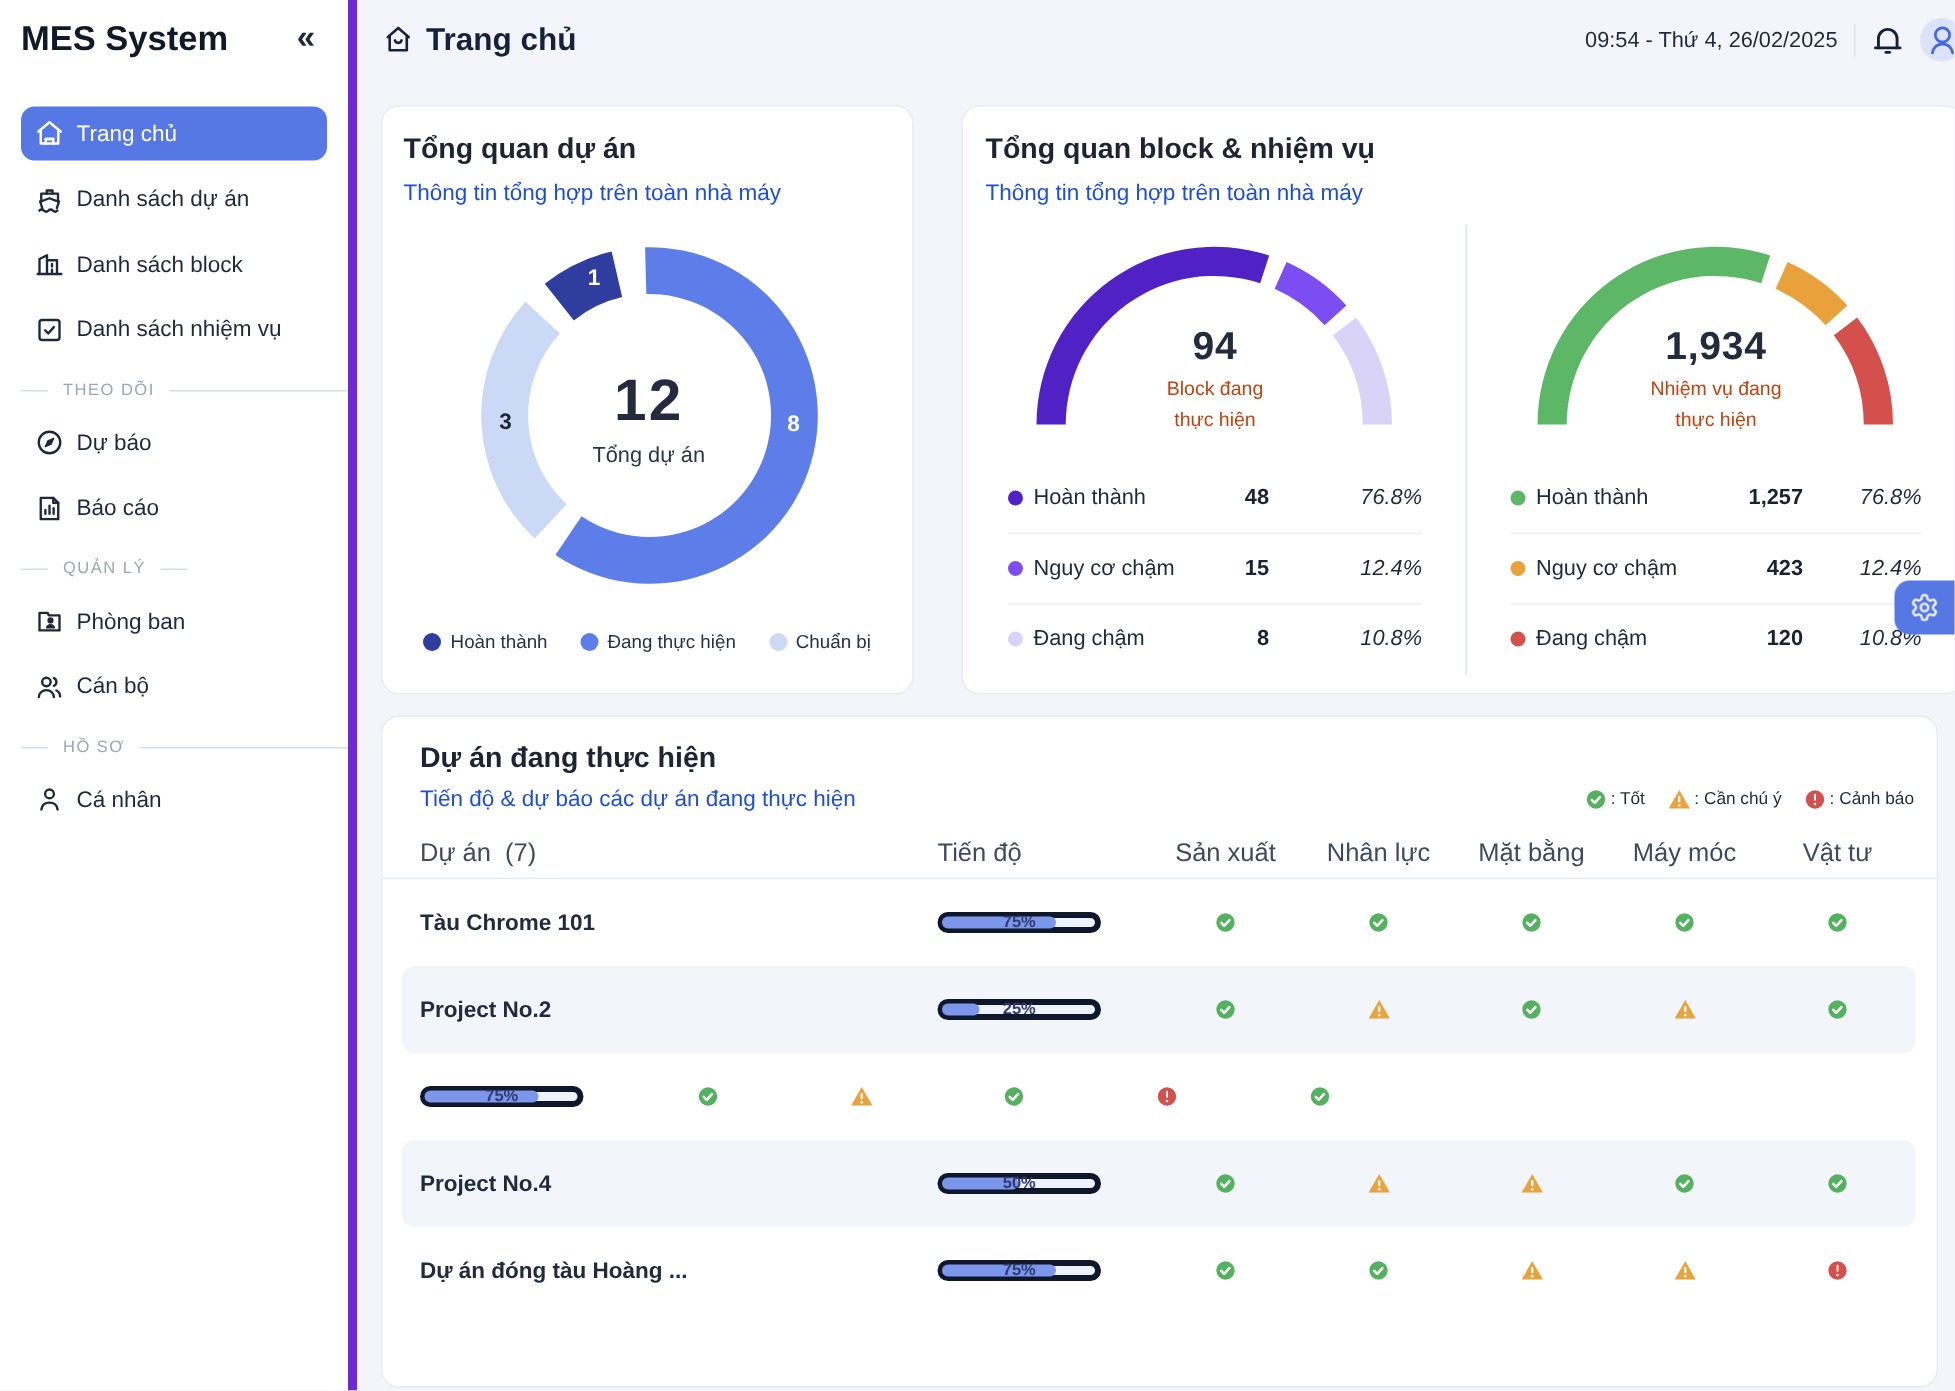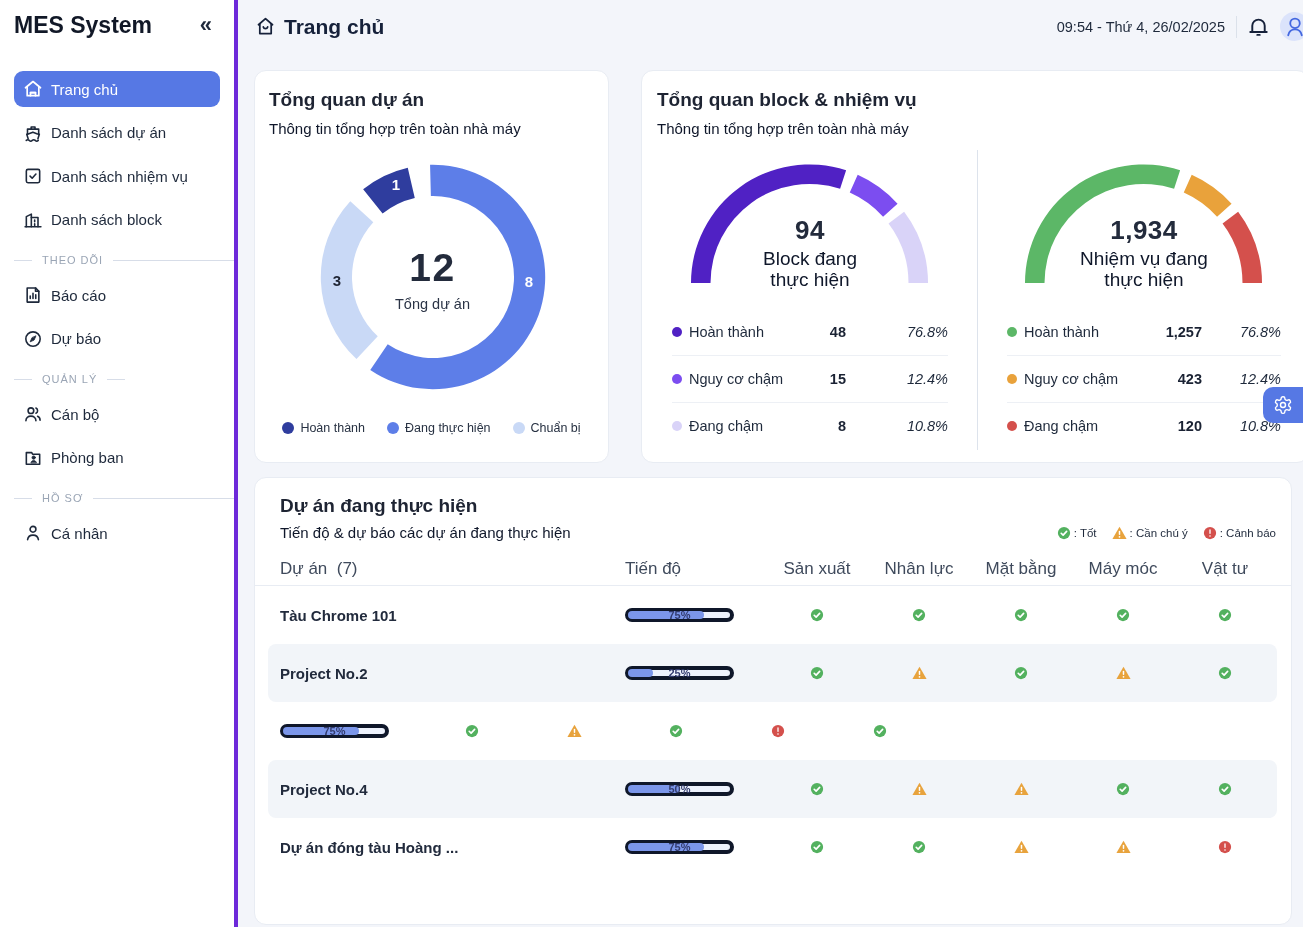--- a/index.html
+++ b/index.html
@@ -1,20 +1,20 @@
 <!DOCTYPE html>
 <html lang="vi"><head>
 <meta charset="utf-8">
 <title>MES System</title>
 <style>
 * { margin:0; padding:0; box-sizing:border-box; }
 html,body { width:1303px; height:927px; overflow:hidden; font-family:"Liberation Sans",sans-serif; background:#f3f5fa; }
 body { display:flex; }
 
-.sidebar { width:238px; min-width:238px; height:927px; background:#fff; border-right:4px solid #6d28d9; padding:0 14px; position:relative; }
+.sidebar { width:238px; min-width:238px; height:927px; background:#fff; border-right:6px solid #6d28d9; padding:0 14px; position:relative; }
 .brand { display:flex; align-items:center; justify-content:space-between; height:50px; padding:0 0 0 0; }
 .brand h1 { font-size:23px; font-weight:bold; color:#111827; letter-spacing:0; padding-left:0; }
 .brand .collapse { color:#1e293b; font-size:22px; font-weight:bold; padding-right:8px; }
 .nav { margin-top:21px; }
 .nav-item { display:flex; align-items:center; height:36px; margin-bottom:7.5px; border-radius:9px; color:#1e293b; font-size:15px; }
 .nav-item svg { width:20px; height:20px; margin:0 8px 0 9px; flex:none; }
 .nav-item.active { background:#5678e4; color:#fff; }
 .nav-sec { display:flex; align-items:center; height:30px; margin-bottom:2px; color:#9aa5b5; font-size:11px; letter-spacing:1px; }
 .nav-sec .line { flex:1; height:1px; background:#d7dde8; }
 .nav-sec span { padding:0 10px; }
@@ -24,36 +24,36 @@
 .topbar { height:53px; display:flex; align-items:center; padding:0 11px 0 17px; }
 .topbar .title { display:flex; align-items:center; gap:8px; font-size:21px; font-weight:bold; color:#16213a; }
 .topbar .right { margin-left:auto; display:flex; align-items:center; gap:11px;justify-content:space-between; }
 .topbar .time { font-size:14.5px; color:#1e293b; }
 .topbar .vline { width:1px; height:22px; background:#dbe1ea; }
 .avatar { width:29px; height:29px; border-radius:50%; background:#dbe3fb; display:flex; align-items:center; justify-content:center; }
 .content { padding:17px 11px 0 16px; }
 .cardrow { display:flex; gap:32px; }
 .card { background:#fff; border:1px solid #e8ecf3; border-radius:12px; }
 .card h2 { font-size:19px; font-weight:bold; color:#1e2433; }
-.card .sub { font-size:15px; color:#0f172a; margin-top:9px; }
+.card .sub { font-size:15px; color:#1d4ed8; margin-top:9px; }
 #card1 { width:355px; height:393px; padding:18px 14px 0 14px; position:relative; }
 #card2 { width:668px; height:393px; padding:18px 15px 0 15px; position:relative; }
 #card3 { width:1038px; margin-top:14px; height:448px; padding:17px 0 0 0; position:relative; }
 #card3 .hd { padding:0 25px; }
 
 .dlegend { position:absolute; left:0; right:0; top:350px; display:flex; justify-content:center; gap:22px; }
 .dlegend div { display:flex; align-items:center; gap:6px; font-size:12.5px; color:#273142; white-space:nowrap; }
 .dot { width:12px; height:12px; border-radius:50%; flex:none; }
 
 .dcenter { position:absolute; left:0; width:355px; top:174px; text-align:center; }
 .dcenter .big { font-size:39px; line-height:45px; font-weight:bold; color:#232b3c; letter-spacing:1.5px; }
 .dcenter .cap { font-size:14.5px; color:#2b3446; margin-top:6px; }
 .gcenter { position:absolute; text-align:center; width:240px; }
 .gcenter .big { font-size:26px; line-height:30px; font-weight:bold; color:#232b3c; letter-spacing:0.5px; }
-.gcenter .cap { font-size:19px; color:#0f172a; line-height:21px; margin-top:3px; }
+.gcenter .cap { font-size:13px; color:#c2410c; line-height:21px; margin-top:3px; }
 .vdiv { position:absolute; left:335px; top:79px; width:1px; height:300px; background:#dde3ec; }
 .glegend { position:absolute; width:276px; top:237px; }
 .glegend .row { display:flex; align-items:center; height:47px; border-top:1px solid #edf0f5; font-size:14.5px; color:#1e293b; white-space:nowrap; }
 .glegend .row:first-child { border-top:none; }
 .glegend .dot { margin-right:7px; width:10px; height:10px; }
 .glegend .val { font-weight:bold; margin-left:auto; text-align:right; color:#1a2233; }
 .glegend .pct { width:102px; text-align:right;font-style:italic; }
 
 .tbl-legend { position:absolute; right:15px; top:48px; display:flex; gap:15px; font-size:11.5px; color:#1e293b; align-items:center; }
 .tbl-legend .it { display:flex; align-items:center; gap:3px; }
@@ -96,75 +96,75 @@
           <path d="M9.8 7.2V4.8h4.6v2.4"></path>
           <path d="M5.4 13.8V7.3h13.4v6.5"></path>
           <path d="M6.2 13.2 11.9 11l5.5 2.1"></path>
           <path d="m4.5 13.6 1.7 5.3M19.6 13.6l-1.7 5.3"></path>
           <path d="M3.9 20.9c1.2-1.2 2.4-1.2 3.6 0s2.4 1.2 3.6 0 2.4-1.2 3.6 0 2.4 1.2 3.6 0"></path>
         </svg>
         <span>Danh sách dự án</span>
       </div>
     <div class="nav-item">
         <svg width="19" height="19" viewBox="0 0 24 24" stroke="#1e293b" stroke-width="1.9" stroke-linecap="round" stroke-linejoin="round" fill="none">
-          <rect x="4" y="4" width="16" height="16" rx="2"></rect>
-          <path d="M8.5 12.2 11 14.7l4.5-5"></path>
-        </svg>
-        <span>Danh sách nhiệm vụ</span>
-      </div>
-    <div class="nav-item">
-        <svg width="19" height="19" viewBox="0 0 24 24" stroke="#1e293b" stroke-width="1.9" stroke-linecap="round" stroke-linejoin="round" fill="none">
           <path d="M4 20V8l6-3v15"></path>
           <path d="M10 9h8v11"></path>
           <path d="M2.5 20h19"></path>
           <path d="M14 12v2M14 16.5v2"></path>
         </svg>
         <span>Danh sách block</span>
       </div>
+    <div class="nav-item">
+        <svg width="19" height="19" viewBox="0 0 24 24" stroke="#1e293b" stroke-width="1.9" stroke-linecap="round" stroke-linejoin="round" fill="none">
+          <rect x="4" y="4" width="16" height="16" rx="2"></rect>
+          <path d="M8.5 12.2 11 14.7l4.5-5"></path>
+        </svg>
+        <span>Danh sách nhiệm vụ</span>
+      </div>
     <div class="nav-sec">
         <div class="line l"></div>
         <span>THEO DÕI</span>
         <div class="line" style="margin-right:-14px"></div>
       </div>
     <div class="nav-item">
         <svg width="19" height="19" viewBox="0 0 24 24" stroke="#1e293b" stroke-width="1.9" stroke-linecap="round" stroke-linejoin="round" fill="none">
+          <circle cx="12" cy="12" r="8.6"></circle>
+          <path d="m15.4 8.6-2.1 4.7-4.7 2.1 2.1-4.7z" fill="#1e293b" stroke-width="1"></path>
+        </svg>
+        <span>Dự báo</span>
+      </div>
+    <div class="nav-item">
+        <svg width="19" height="19" viewBox="0 0 24 24" stroke="#1e293b" stroke-width="1.9" stroke-linecap="round" stroke-linejoin="round" fill="none">
           <path d="M5 3.5h10l4 4v13H5z"></path>
           <path d="M15 3.5v4h4"></path>
           <path d="M8.7 16.2v-3M12 16.2V9.8M15.3 16.2v-4.5"></path>
         </svg>
         <span>Báo cáo</span>
-      </div>
-    <div class="nav-item">
-        <svg width="19" height="19" viewBox="0 0 24 24" stroke="#1e293b" stroke-width="1.9" stroke-linecap="round" stroke-linejoin="round" fill="none">
-          <circle cx="12" cy="12" r="8.6"></circle>
-          <path d="m15.4 8.6-2.1 4.7-4.7 2.1 2.1-4.7z" fill="#1e293b" stroke-width="1"></path>
-        </svg>
-        <span>Dự báo</span>
       </div>
     <div class="nav-sec">
         <div class="line l"></div>
         <span>QUẢN LÝ</span>
         <div class="line l"></div>
       </div>
     <div class="nav-item">
         <svg width="19" height="19" viewBox="0 0 24 24" stroke="#1e293b" stroke-width="1.9" stroke-linecap="round" stroke-linejoin="round" fill="none">
+          <path d="M4 19.5v-14h6.5l1 2H20v12z"></path>
+          <circle cx="12.8" cy="11.5" r="2" fill="#1e293b" stroke-width="1"></circle>
+          <path d="M9.6 17.5c.4-1.7 1.7-2.6 3.2-2.6s2.8.9 3.2 2.6z" fill="#1e293b" stroke-width="1"></path>
+        </svg>
+        <span>Phòng ban</span>
+      </div>
+    <div class="nav-item">
+        <svg width="19" height="19" viewBox="0 0 24 24" stroke="#1e293b" stroke-width="1.9" stroke-linecap="round" stroke-linejoin="round" fill="none">
           <circle cx="9.5" cy="8" r="3.4"></circle>
           <path d="M3.5 20c0-3.3 2.7-5.5 6-5.5s6 2.2 6 5.5"></path>
           <path d="M15.5 4.9a3.4 3.4 0 0 1 0 6.2"></path>
           <path d="M17.5 14.8c1.8.8 3 2.6 3 4.7"></path>
         </svg>
         <span>Cán bộ</span>
-      </div>
-    <div class="nav-item">
-        <svg width="19" height="19" viewBox="0 0 24 24" stroke="#1e293b" stroke-width="1.9" stroke-linecap="round" stroke-linejoin="round" fill="none">
-          <path d="M4 19.5v-14h6.5l1 2H20v12z"></path>
-          <circle cx="12.8" cy="11.5" r="2" fill="#1e293b" stroke-width="1"></circle>
-          <path d="M9.6 17.5c.4-1.7 1.7-2.6 3.2-2.6s2.8.9 3.2 2.6z" fill="#1e293b" stroke-width="1"></path>
-        </svg>
-        <span>Phòng ban</span>
       </div>
     <div class="nav-sec">
         <div class="line l"></div>
         <span>HỒ SƠ</span>
         <div class="line" style="margin-right:-14px"></div>
       </div>
     <div class="nav-item">
         <svg width="19" height="19" viewBox="0 0 24 24" stroke="#1e293b" stroke-width="1.9" stroke-linecap="round" stroke-linejoin="round" fill="none">
           <circle cx="12" cy="7.5" r="3.5"></circle>
           <path d="M5.5 20c.5-3.5 3-5.5 6.5-5.5s6 2 6.5 5.5"></path>

